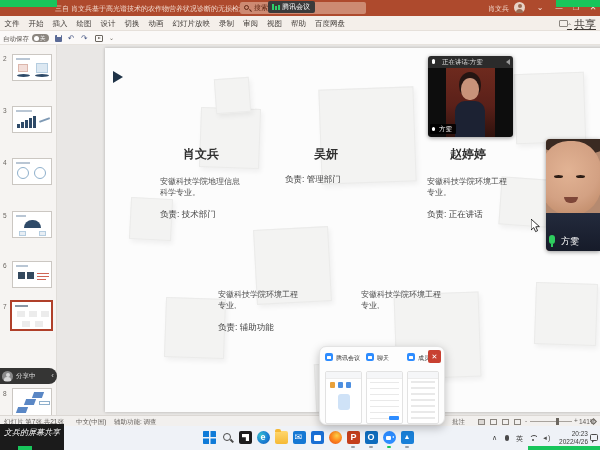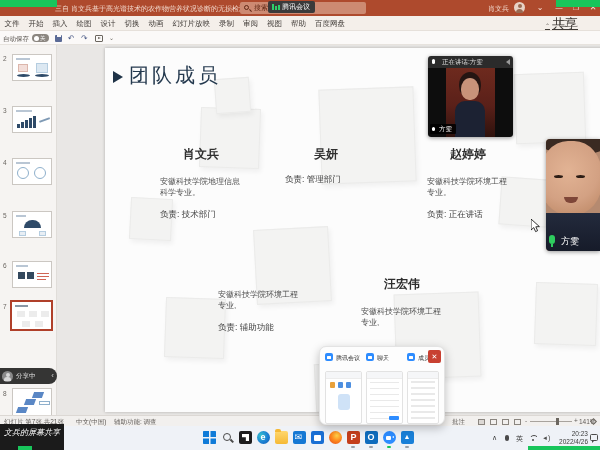--- a/index.html
+++ b/index.html
@@ -25,21 +25,21 @@
   .wc { position:absolute; top:0; width:16px; height:16px; color:#f6e3da; font-size:8px; text-align:center; line-height:16px; }
   .wc.ribopt::before { content:"⌄"; }
   .wc.min::before { content:"—"; font-size:7px; }
   .wc.res::before { content:"❐"; font-size:7px; }
   .wc.cls::before { content:"✕"; }
 
   
   .tabs { position:absolute; left:0; top:16px; width:600px; height:15px; background:#f4efea; border-bottom:1px solid #e6e0da; z-index:19; }
   .tab { float:left; font-size:7.5px; color:#3f3a36; line-height:15px; padding:0 4.5px; white-space:nowrap; }
   .commentIc { position:absolute; right:32px; top:4px; width:9px; height:7px; border:1px solid #8a857f; border-radius:1px; }
-  .shareBtn { position:absolute; right:22px; top:2px; height:12px; font-size:13px; color:#3f3a36; line-height:12px;text-decoration:underline; }
+  .shareBtn { position:absolute; right:4px; top:2px; height:12px; font-size:11px; color:#3f3a36; line-height:12px;text-decoration:underline; }
   .shareBtn::before { content:"⌃"; margin-right:2px; font-size:6px; color:#6b665f; }
 
   
   .qat { position:absolute; left:0; top:31px; width:600px; height:14px; background:#fbf9f8; border-bottom:1px solid #e7e3de; z-index:18; font-size:6.5px; color:#55504b; }
   .qat .lab { position:absolute; left:3px; top:4px; }
   .pill { position:absolute; left:32px; top:3px; width:17px; height:8px; border-radius:4px; background:#8b8680; color:#fff; font-size:5.5px; line-height:8px; padding-left:8px; }
   .pill::before { content:""; position:absolute; left:1.5px; top:1.5px; width:5px; height:5px; border-radius:50%; background:#fff; }
   .qico { position:absolute; top:3px; font-size:8px; color:#4a5a86; line-height:9px; }
   .floppy { position:absolute; left:55px; top:3.5px; width:7px; height:7px; background:#5a6a96; border-radius:1px; }
   .floppy::before { content:""; position:absolute; left:1.5px; top:0; width:4px; height:2.5px; background:#fbf9f8; }
@@ -300,42 +300,40 @@
       <div class="cube" style="left:60px;top:250px;width:60px;height:60px;transform:rotate(2deg);"></div>
       <div class="cube" style="left:290px;top:245px;width:85px;height:85px;transform:rotate(-2deg);"></div>
       <div class="cube" style="left:395px;top:130px;width:48px;height:48px;transform:rotate(4deg);"></div>
       <div class="cube" style="left:110px;top:30px;width:35px;height:35px;transform:rotate(-4deg);"></div>
       <div class="cube" style="left:430px;top:235px;width:62px;height:62px;transform:rotate(2deg);"></div>
       <div class="cube" style="left:210px;top:315px;width:48px;height:48px;transform:rotate(-3deg);"></div>
       <div class="cube" style="left:25px;top:150px;width:42px;height:42px;transform:rotate(3deg);"></div>
       <div class="cube" style="left:410px;top:25px;width:70px;height:70px;transform:rotate(-2deg);"></div>
 
       <span class="tri"></span>
-      <span class="stitle">团队成员</span>
 
       <div class="member" style="left:55px;top:98px;">
         <span class="mname">肖文兵</span>
         <span class="mdesc">安徽科技学院地理信息科学专业。</span>
         <span class="mrole">负责: 技术部门</span>
       </div>
       <div class="member" style="left:180px;top:98px;">
         <span class="mname">吴妍</span>
         <span class="mrole">负责: 管理部门</span>
       </div>
       <div class="member" style="left:322px;top:98px;">
         <span class="mname">赵婷婷</span>
         <span class="mdesc">安徽科技学院环境工程专业。</span>
         <span class="mrole">负责: 正在讲话</span>
       </div>
       <div class="member" style="left:113px;top:228px;">
         <span class="mdesc">安徽科技学院环境工程专业,</span>
         <span class="mrole">负责: 辅助功能</span>
       </div>
       <div class="member" style="left:256px;top:228px;">
-        <span class="mname">汪宏伟</span>
         <span class="mdesc">安徽科技学院环境工程专业,</span>
         <span class="mrole"></span>
       </div>
     </div>
   </div>
 </div>
 
 <div class="vpanel">
   <div class="vhead">
     <span class="micW" style="left:4px;top:3px;"></span>

